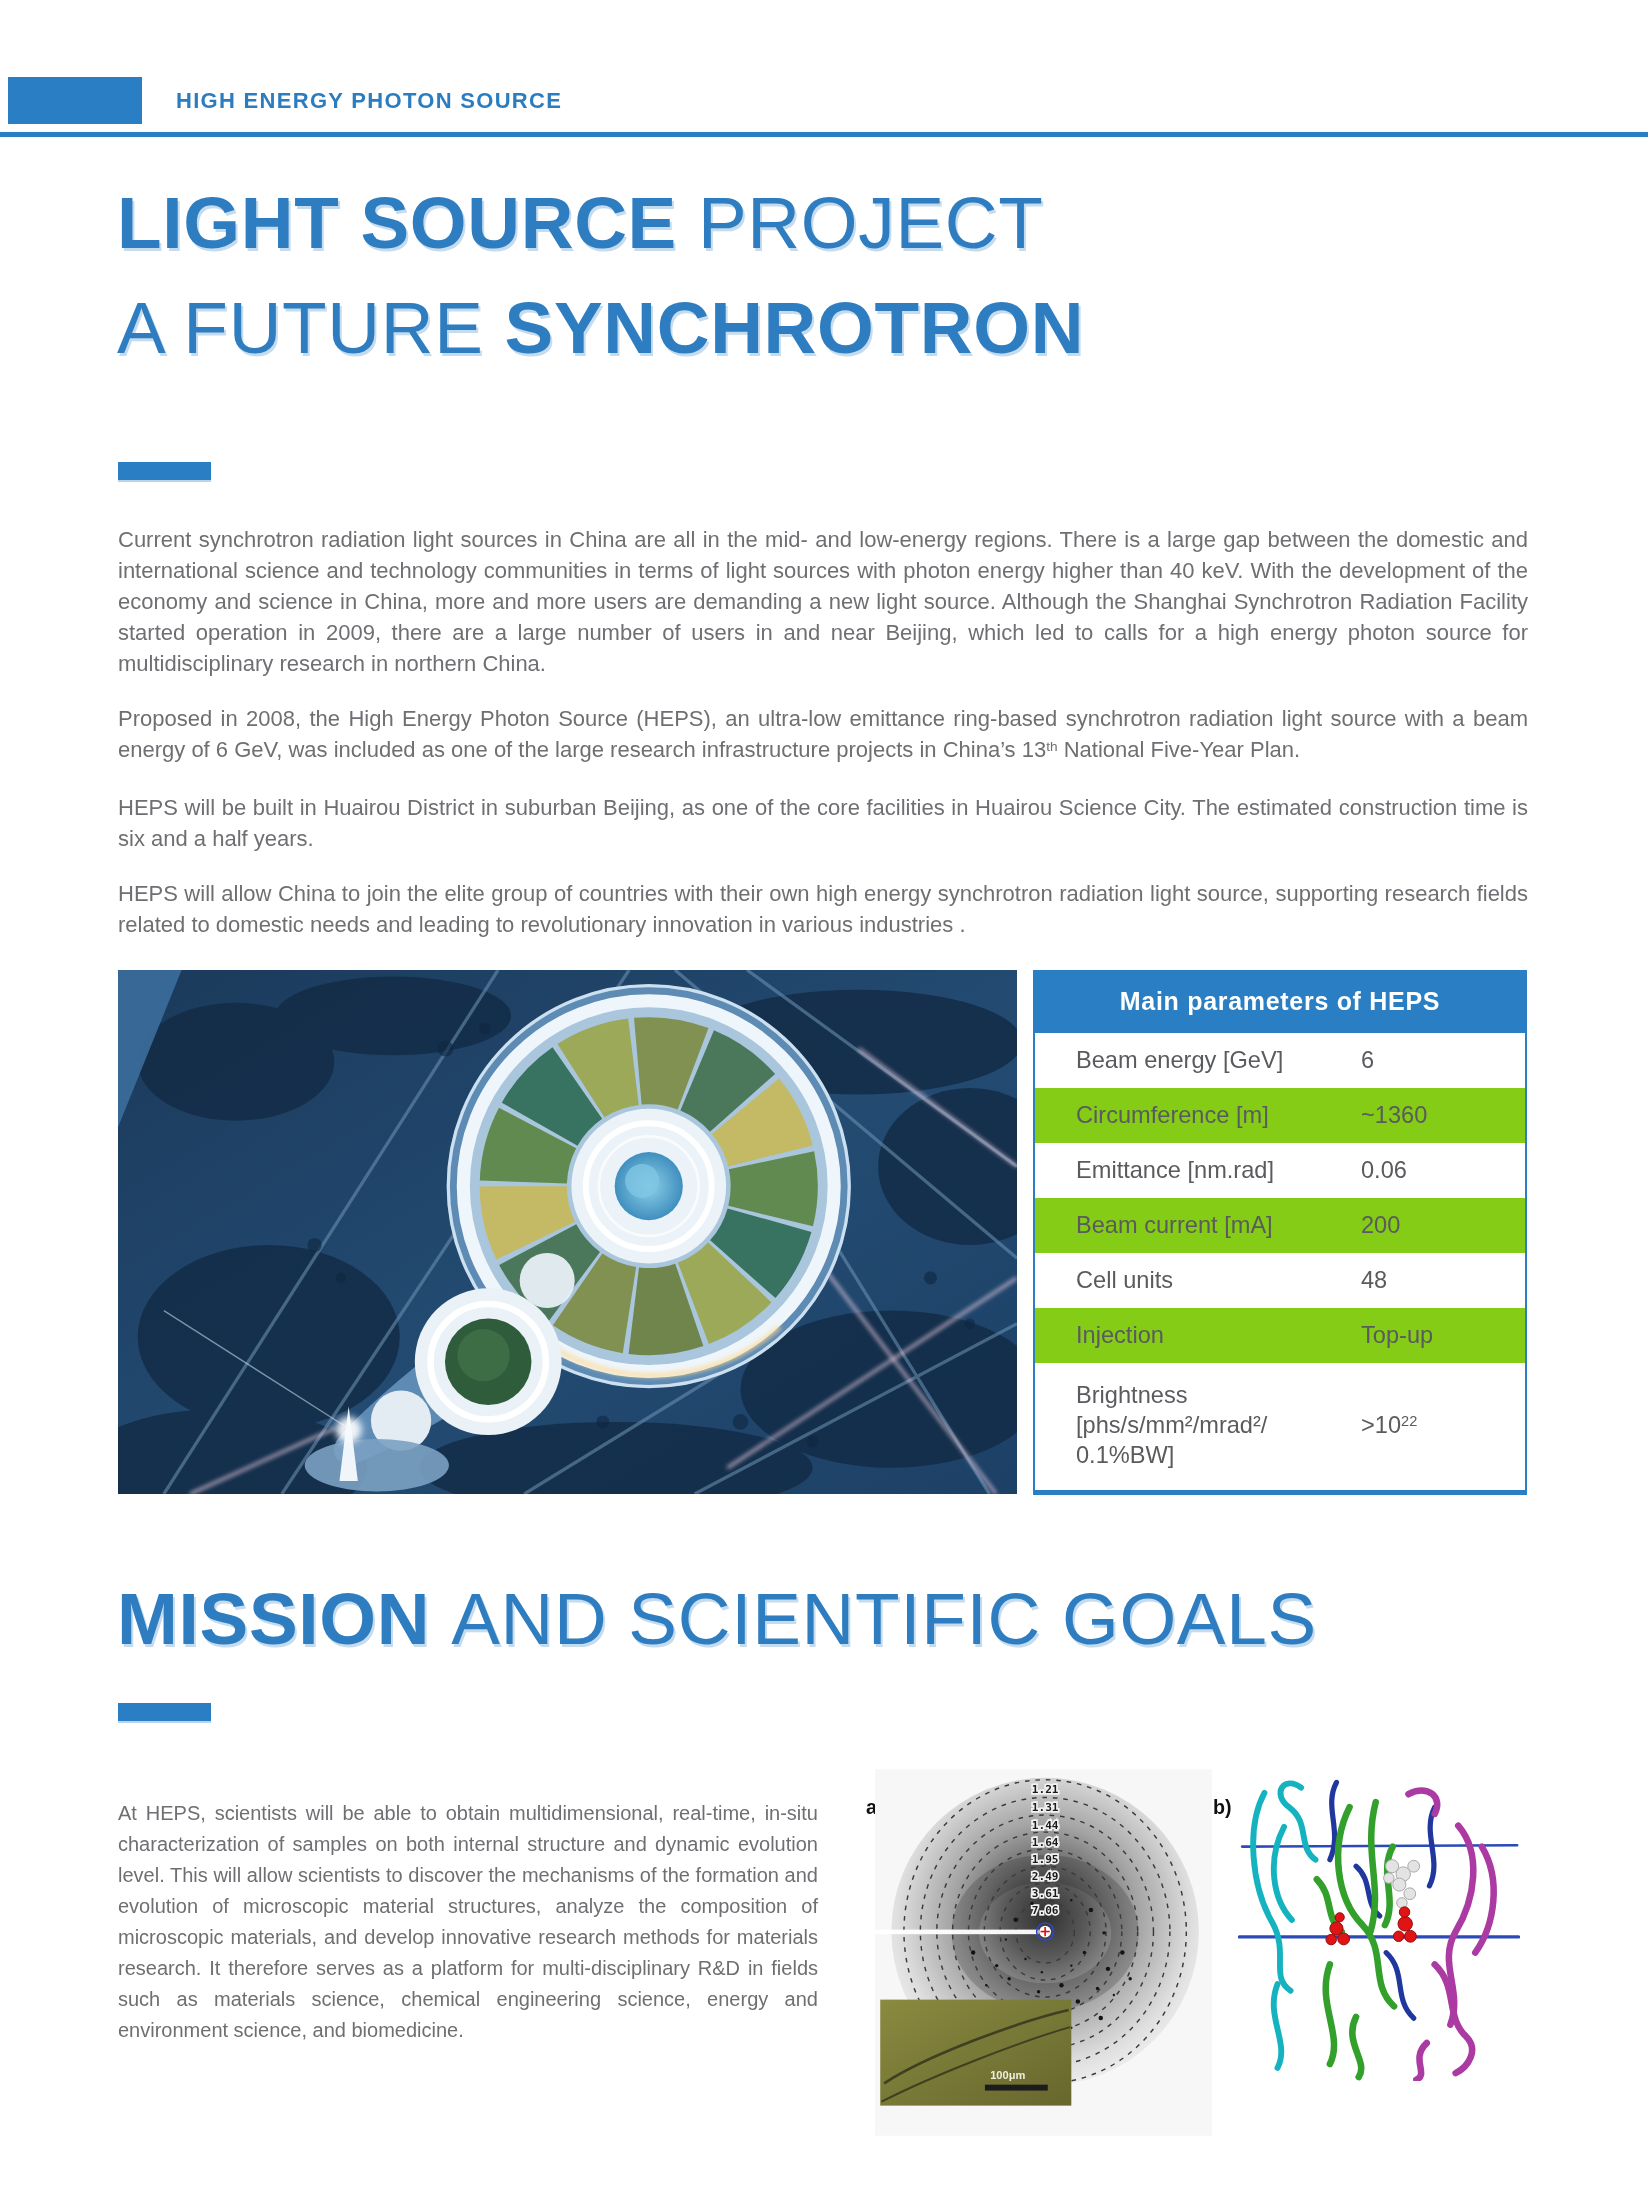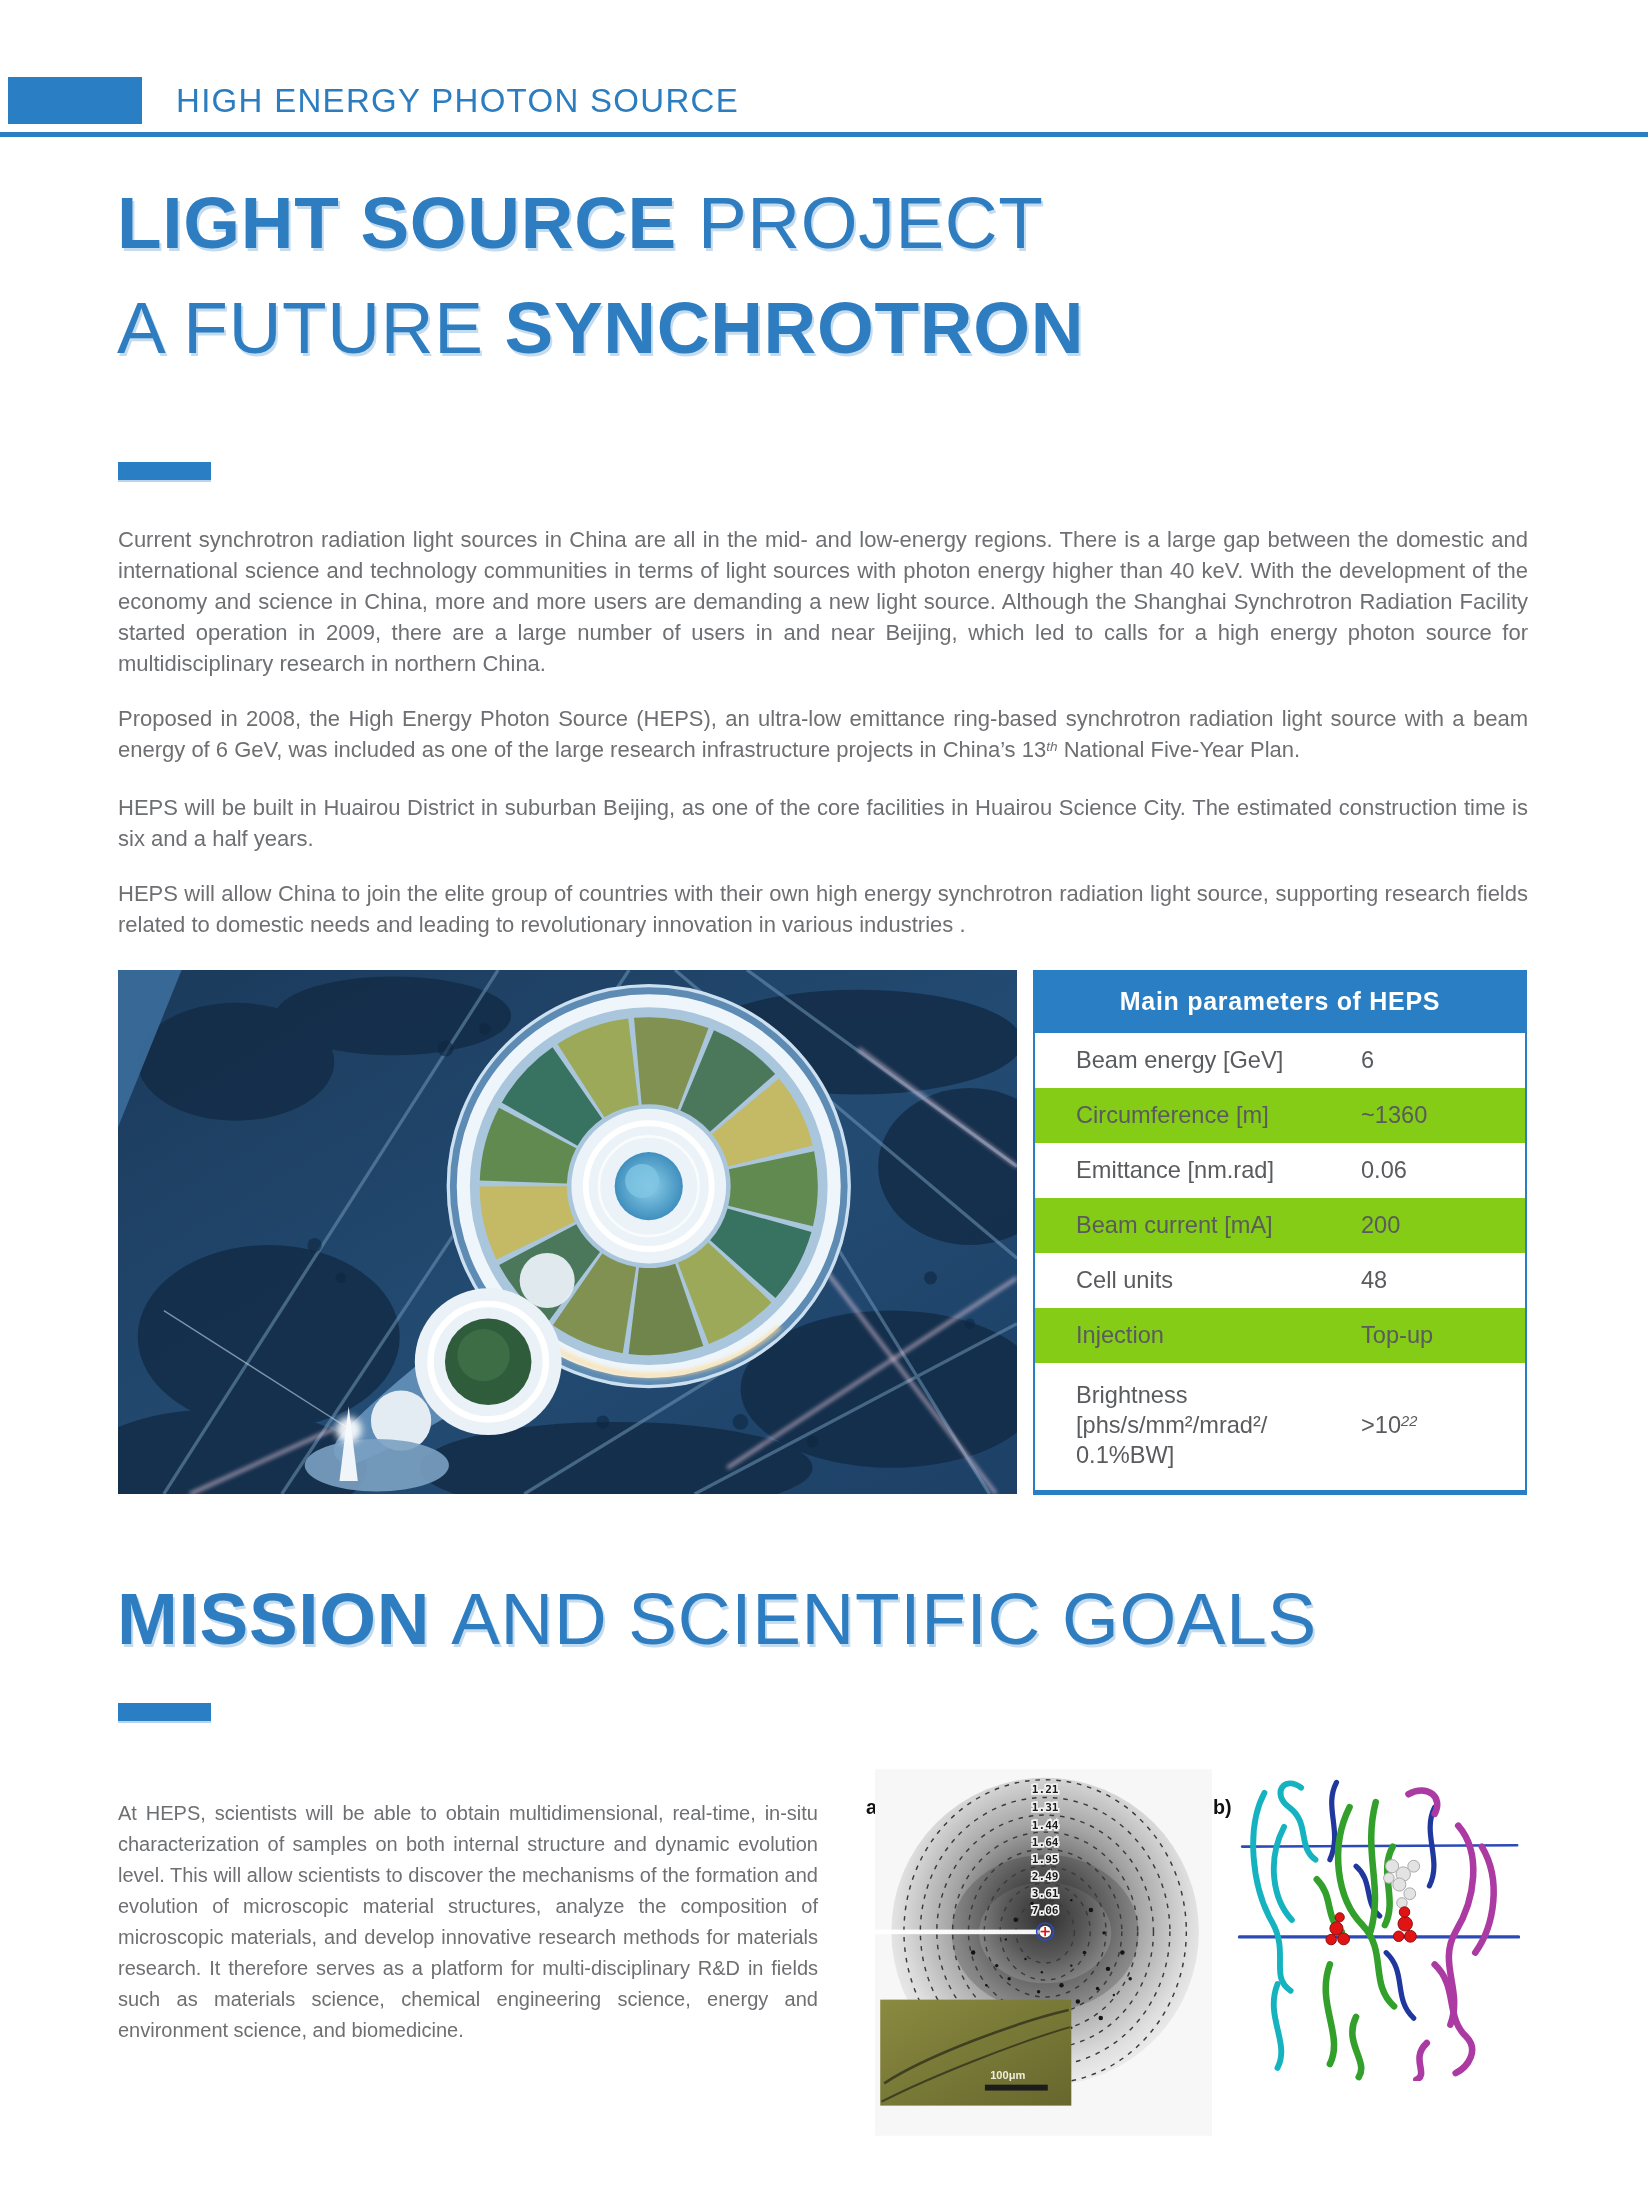--- a/index.html
+++ b/index.html
@@ -5,21 +5,21 @@
   * { box-sizing: border-box; margin: 0; padding: 0; }
   html,body { background:#ffffff; }
   body {
     width:1648px; height:2205px; position:relative; overflow:hidden;
     font-family:"Liberation Sans", sans-serif;
   }
   
   .hdr-rect { position:absolute; left:7.9px; top:77px; width:134px; height:47px; background:#2a7ec3; }
   .hdr-brand {
     position:absolute; left:176px; top:77px; height:47px; display:flex; align-items:center;
-    font-size:33px; letter-spacing:1.3px; color:#2b7dc0; font-weight:400;
+    font-size:22px; letter-spacing:1.3px; color:#2b7dc0; font-weight:700;
   }
   .hdr-rule { position:absolute; left:0; top:132px; width:1648px; height:4.6px; background:#2a7ec3; }
 
   
   .main-title {
     position:absolute; left:117px; top:170px; color:#2e7dc0;
     font-size:73px; line-height:105px; letter-spacing:0.7px; white-space:nowrap;
     text-shadow:2px 2.6px 0 rgba(140,183,222,.5);
   }
   .main-title b, .mission-title b { font-weight:700; }
@@ -31,21 +31,21 @@
     font-size:73px; line-height:105px; letter-spacing:0.7px; white-space:nowrap;
     text-shadow:2px 2.6px 0 rgba(140,183,222,.5);
   }
 
   
   .intro-text {
     position:absolute; left:118px; top:524px; width:1410px;
     font-size:22px; line-height:31px; color:#6e6f72; text-align:justify;
   }
   .intro-text p { margin-bottom:24px; }
-  .sup { font-size:62%; position:relative; top:-0.45em;font-style:italic; }
+  .sup { font-size:62%; position:relative; top:-0.45em; }
 
   
   .facility { position:absolute; left:118px; top:970px; width:899px; height:524px; }
   .facility svg { display:block; width:100%; height:100%; }
 
   .params { position:absolute; left:1033px; top:970px; width:494px; height:525px;
     border-left:2px solid #2a7ec3; border-right:2px solid #2a7ec3; border-bottom:5.9px solid #2a7ec3;
     background:#ffffff; display:flex; flex-direction:column; }
   .params-head { height:63px; background:#2a7ec3; color:#ffffff; font-weight:700; font-size:25px;
     display:flex; align-items:center; justify-content:center; letter-spacing:0.7px; }

